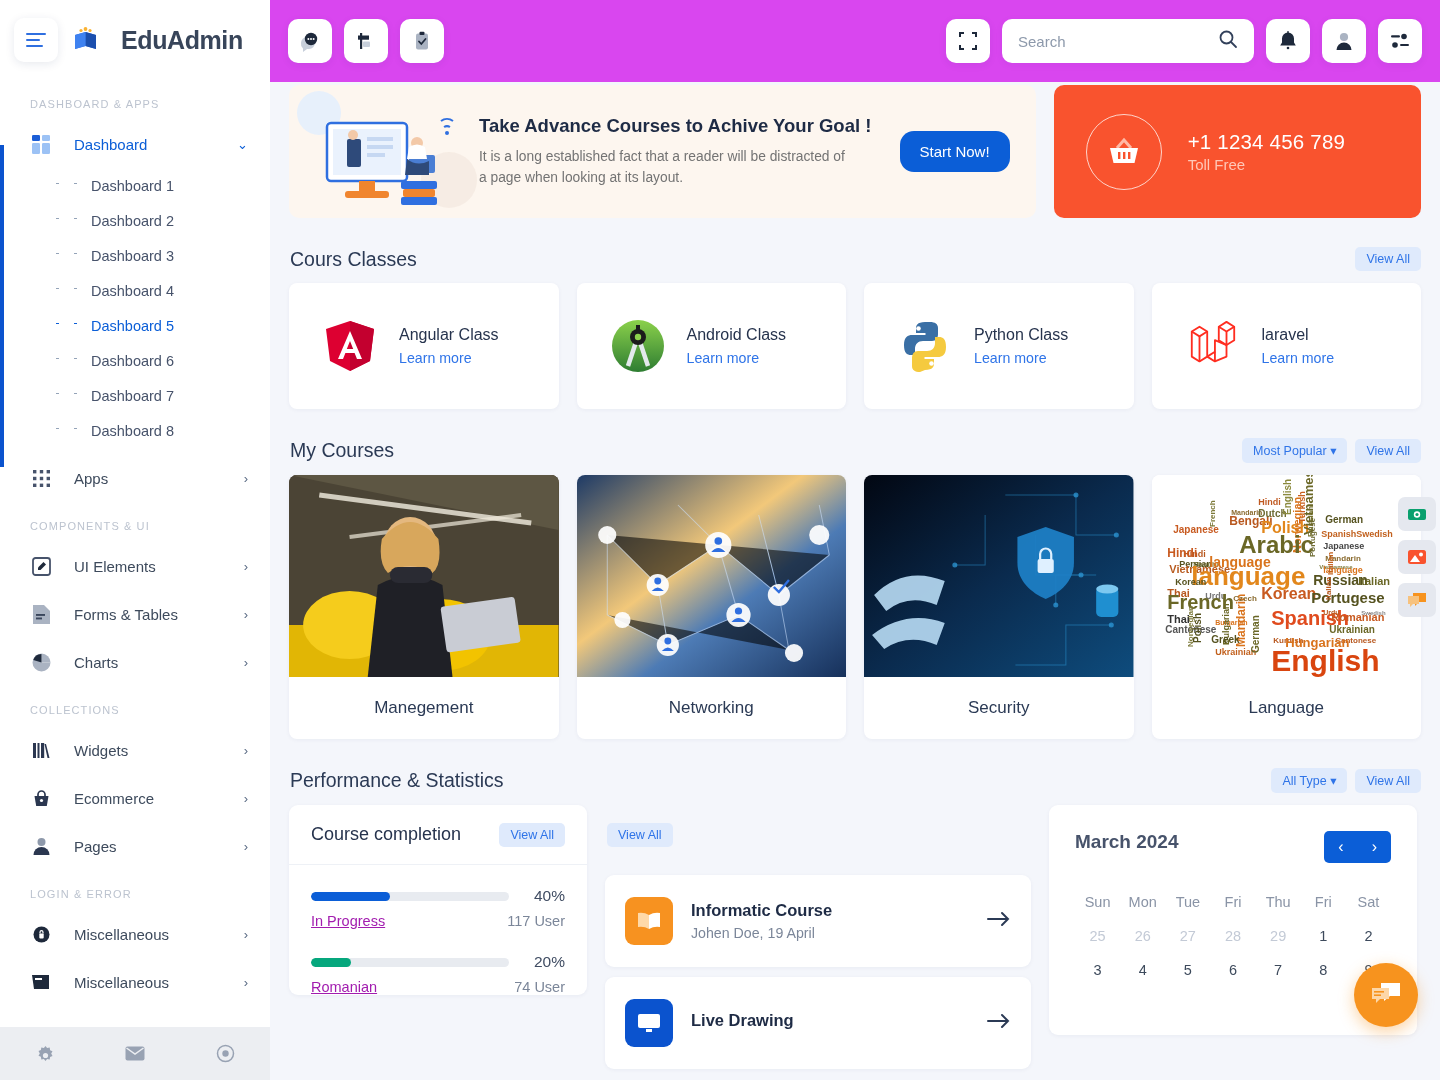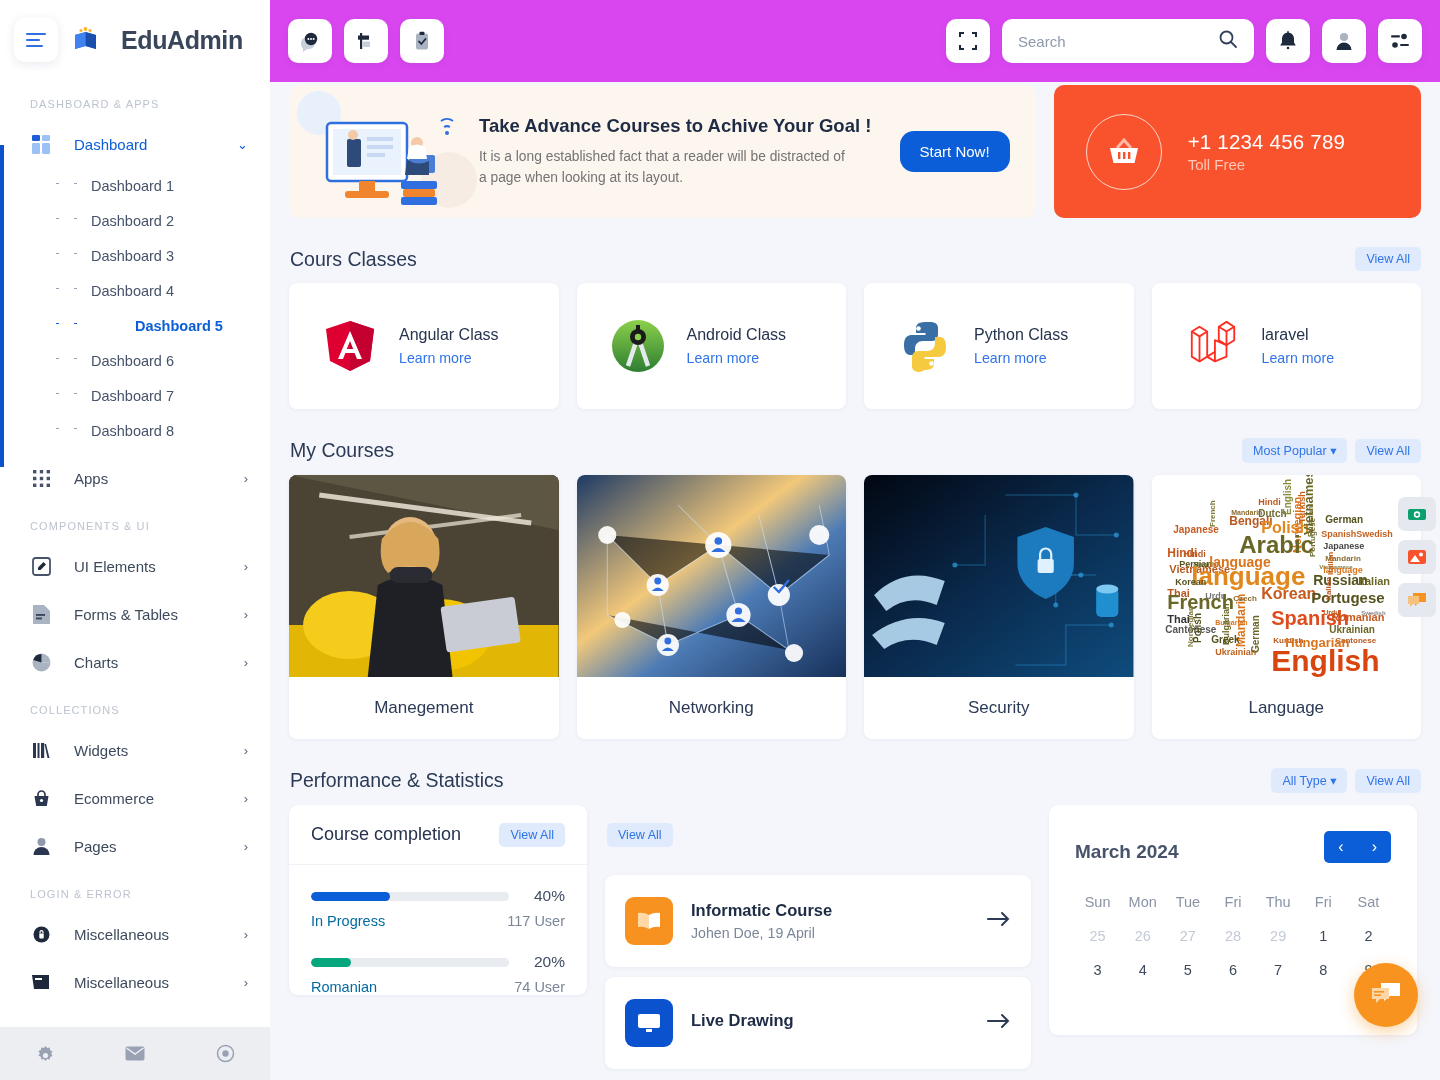--- a/index.html
+++ b/index.html
@@ -47,21 +47,21 @@
   .nav-item .ni-label { flex: 1; }
   .nav-item .ni-arrow { color: #5a6b84; font-size: 13px; }
   .nav-item.active { color: #0b5ed7; }
   .nav-item.active .ni-arrow { color: #0b5ed7; }
   .active-bar { position: absolute; left: 0; top: 145px; width: 4px; height: 322px; background: #0b53ce; }
 
   .sub-item {
     display: flex; align-items: center; height: 35px; padding-left: 62px;
     font-size: 14.5px; color: #47536b; cursor: pointer;
   }
-  .sub-item.sel { color: #0b5ed7; font-weight: 700; gap: 44px; }
+  .sub-item.sel { color: #0b5ed7; font-weight: 400; }
   .dot { width: 9px; height: 9px; border-radius: 50%; border: 2px solid #6a7governing; margin-right: 20px; flex: 0 0 9px;
          border-color: #64748b; position: relative; }
   .sub-item.sel .dot { border-color: #0b5ed7; }
   .dot::before, .dot::after {
     content: ""; position: absolute; top: 1.5px; width: 3px; height: 1.6px; background: #94a3b8;
   }
   .dot::before { left: -6px; }
   .dot::after { right: -6px; }
   .sub-item.sel .dot::before, .sub-item.sel .dot::after { background: #0b5ed7; }
 
@@ -158,33 +158,33 @@
     border-bottom: 1px solid #eef1f6;
   }
   .panel-head .t { font-size: 18px; color: #26334d; flex: 1; }
 
   .prog-wrap { padding: 22px 22px 0 22px; }
   .prog-top { display: flex; align-items: center; gap: 12px; }
   .track { flex: 1; height: 9px; border-radius: 6px; background: #e8ebf0; overflow: hidden; }
   .fill { height: 100%; border-radius: 6px; }
   .prog-pct { font-size: 15.5px; color: #404d63; font-weight: 500; width: 44px; text-align: right; }
   .prog-bot { display: flex; margin-top: 8px; }
-  .prog-lbl { flex: 1; font-size: 14.5px; color: #0369a1; }
+  .prog-lbl { flex: 1; font-size: 14.5px; color: #a21caf; text-decoration: underline; }
   .prog-users { font-size: 14.5px; color: #7b8699; }
 
   .lesson-row {
     background: #fff; border-radius: 9px; height: 92px; display: flex; align-items: center;
     padding: 0 20px; gap: 18px; box-shadow: 0 1px 4px rgba(25,45,90,.05); margin-top: 10px;
   }
   .lesson-ico { width: 48px; height: 48px; border-radius: 9px; flex: 0 0 48px; display: flex; align-items: center; justify-content: center; }
   .lesson-title { font-size: 16.5px; color: #1e2b45; font-weight: bold; margin-bottom: 5px; }
   .lesson-meta { font-size: 14.2px; color: #7b8699; }
 
   .cal { padding: 26px 26px 0 26px; }
-  .cal-top { display: flex; align-items: flex-end; gap: 44px; }
+  .cal-top { display: flex; align-items: flex-start; gap: 44px; }
   .cal-month { flex: 1; font-size: 19px; color: #47536b; font-weight: bold; }
   .cal-nav { background: #0b5ed7; border-radius: 5px; display: flex; }
   .cal-nav button {
     background: transparent; border: 0; color: #fff; font-size: 16px; cursor: pointer;
     padding: 7px 14px; font-family: "Liberation Sans", sans-serif;
   }
   .cal-grid { display: grid; grid-template-columns: repeat(7, 1fr); margin-top: 22px; }
   .cal-grid div { text-align: center; font-size: 14.5px; color: #7b8699; padding: 9px 0; }
   .cal-grid .dow { color: #8a94a6; }
   .cal-grid .muted { color: #c3cad6; }

